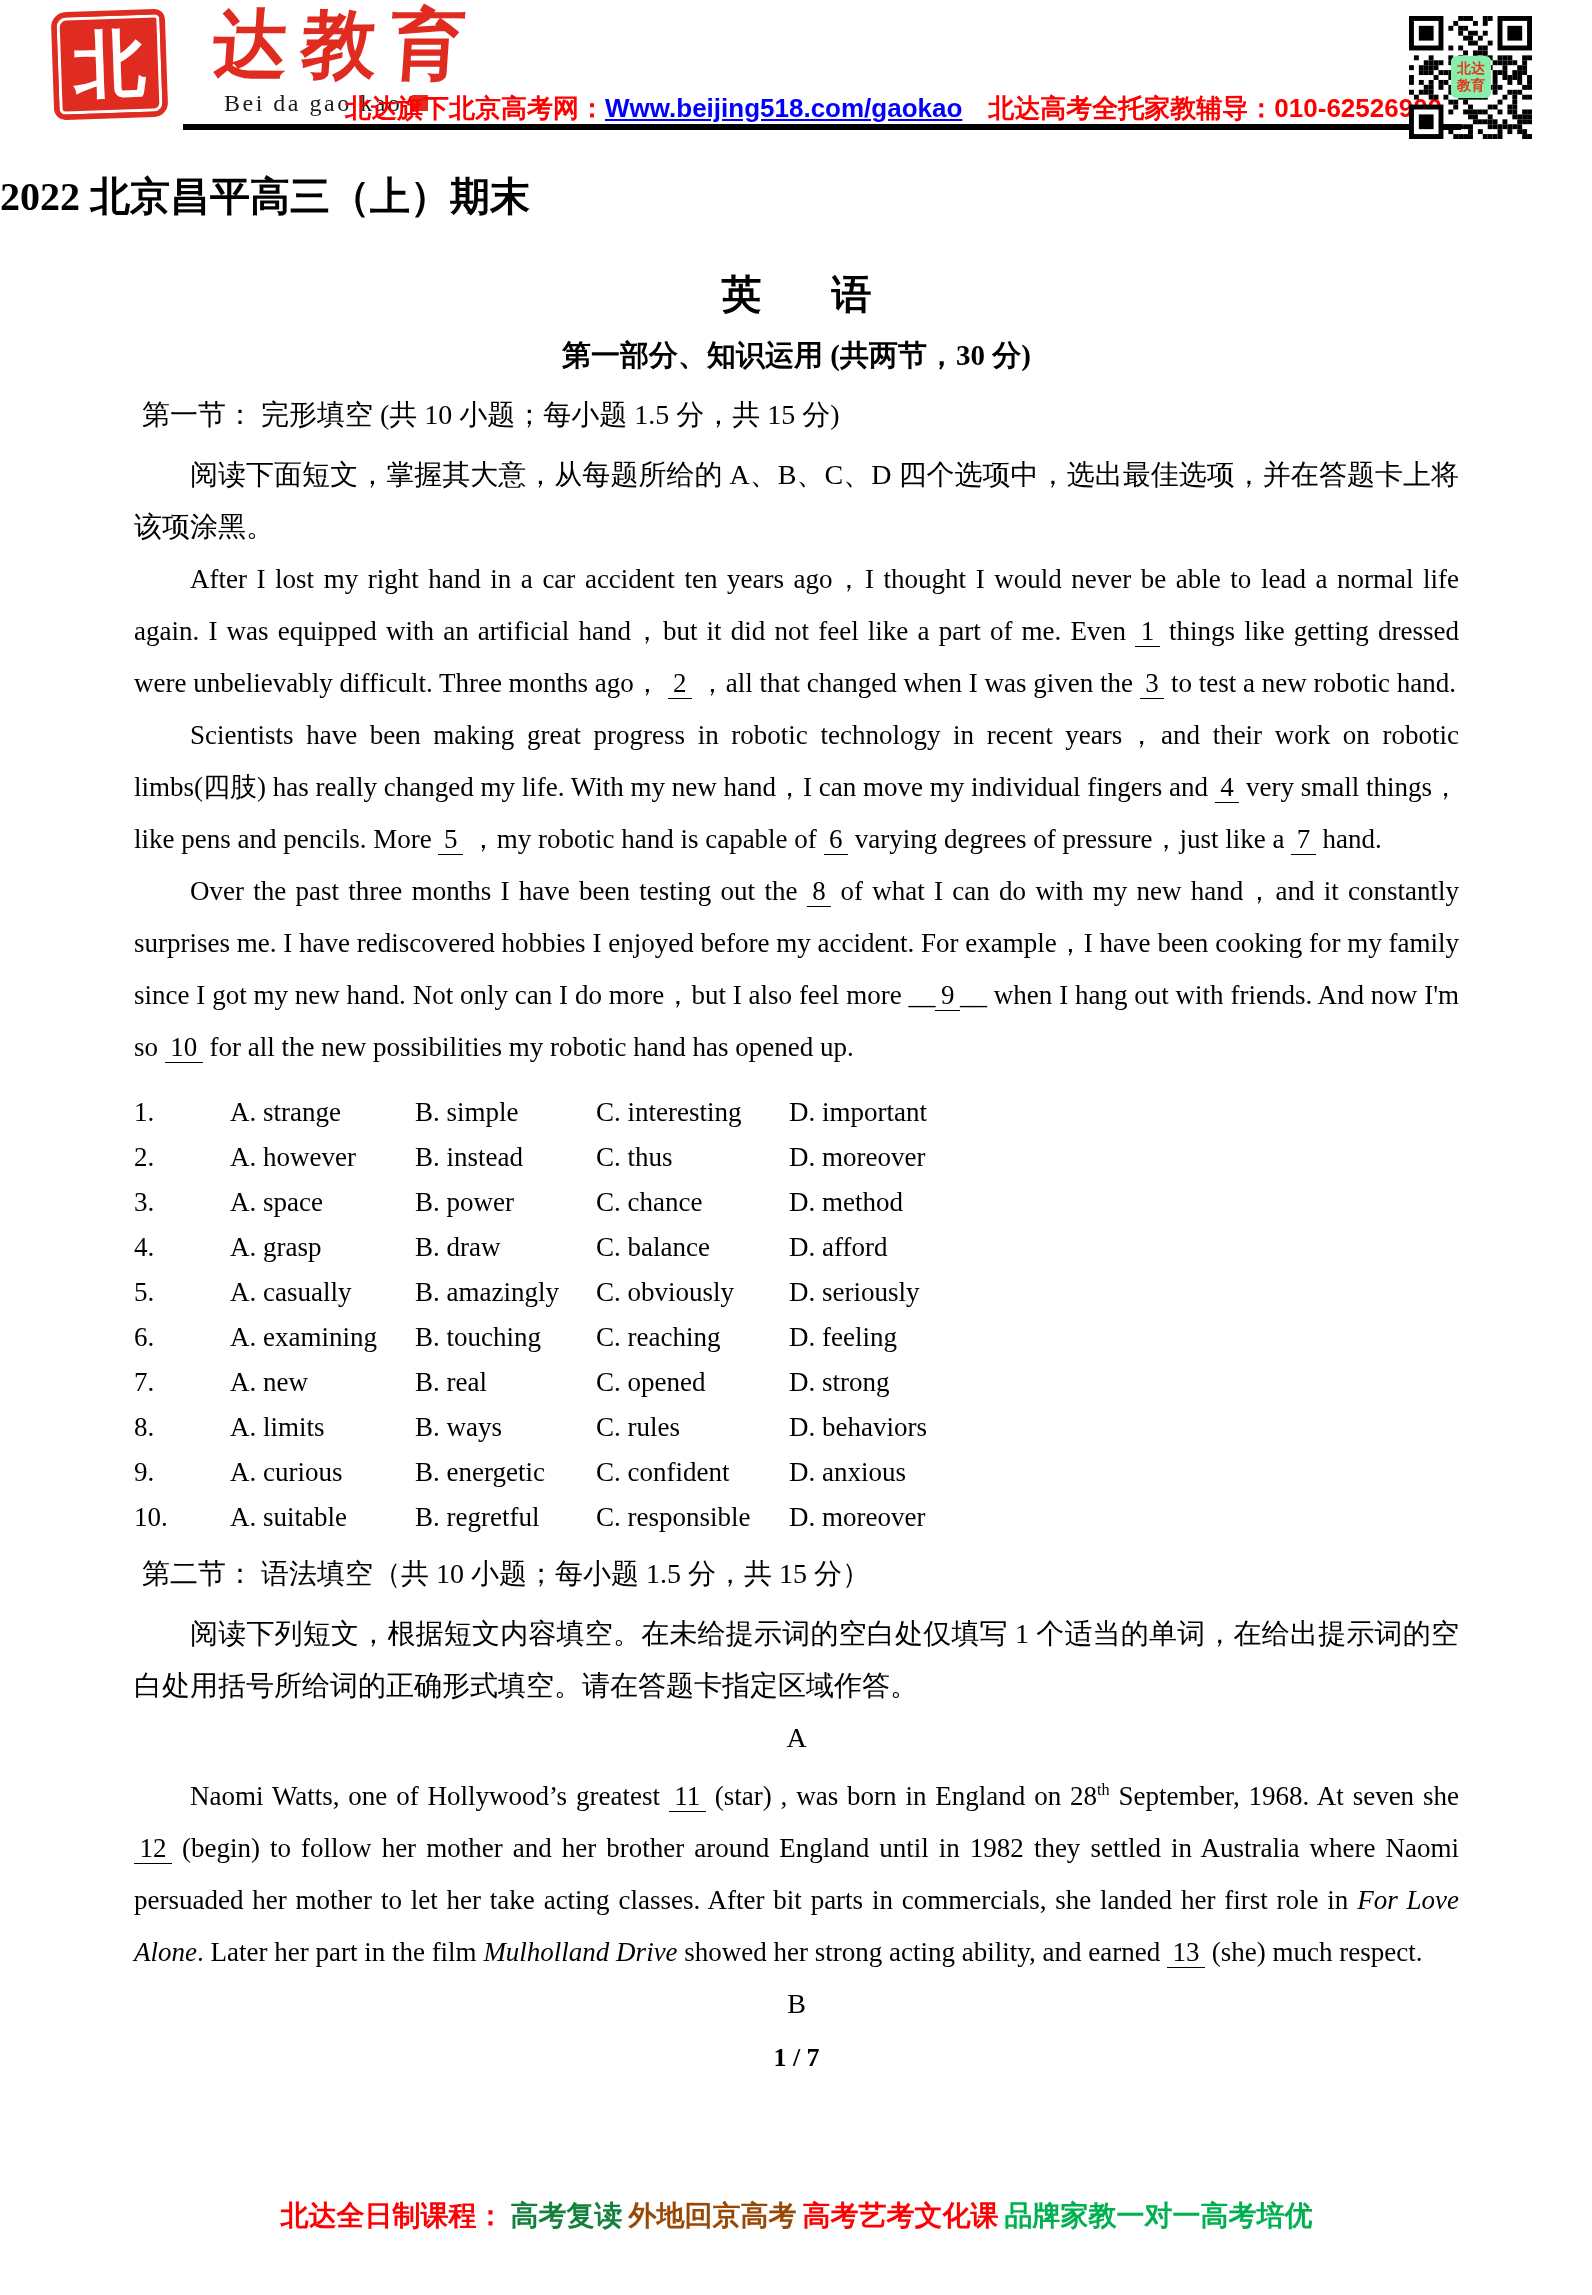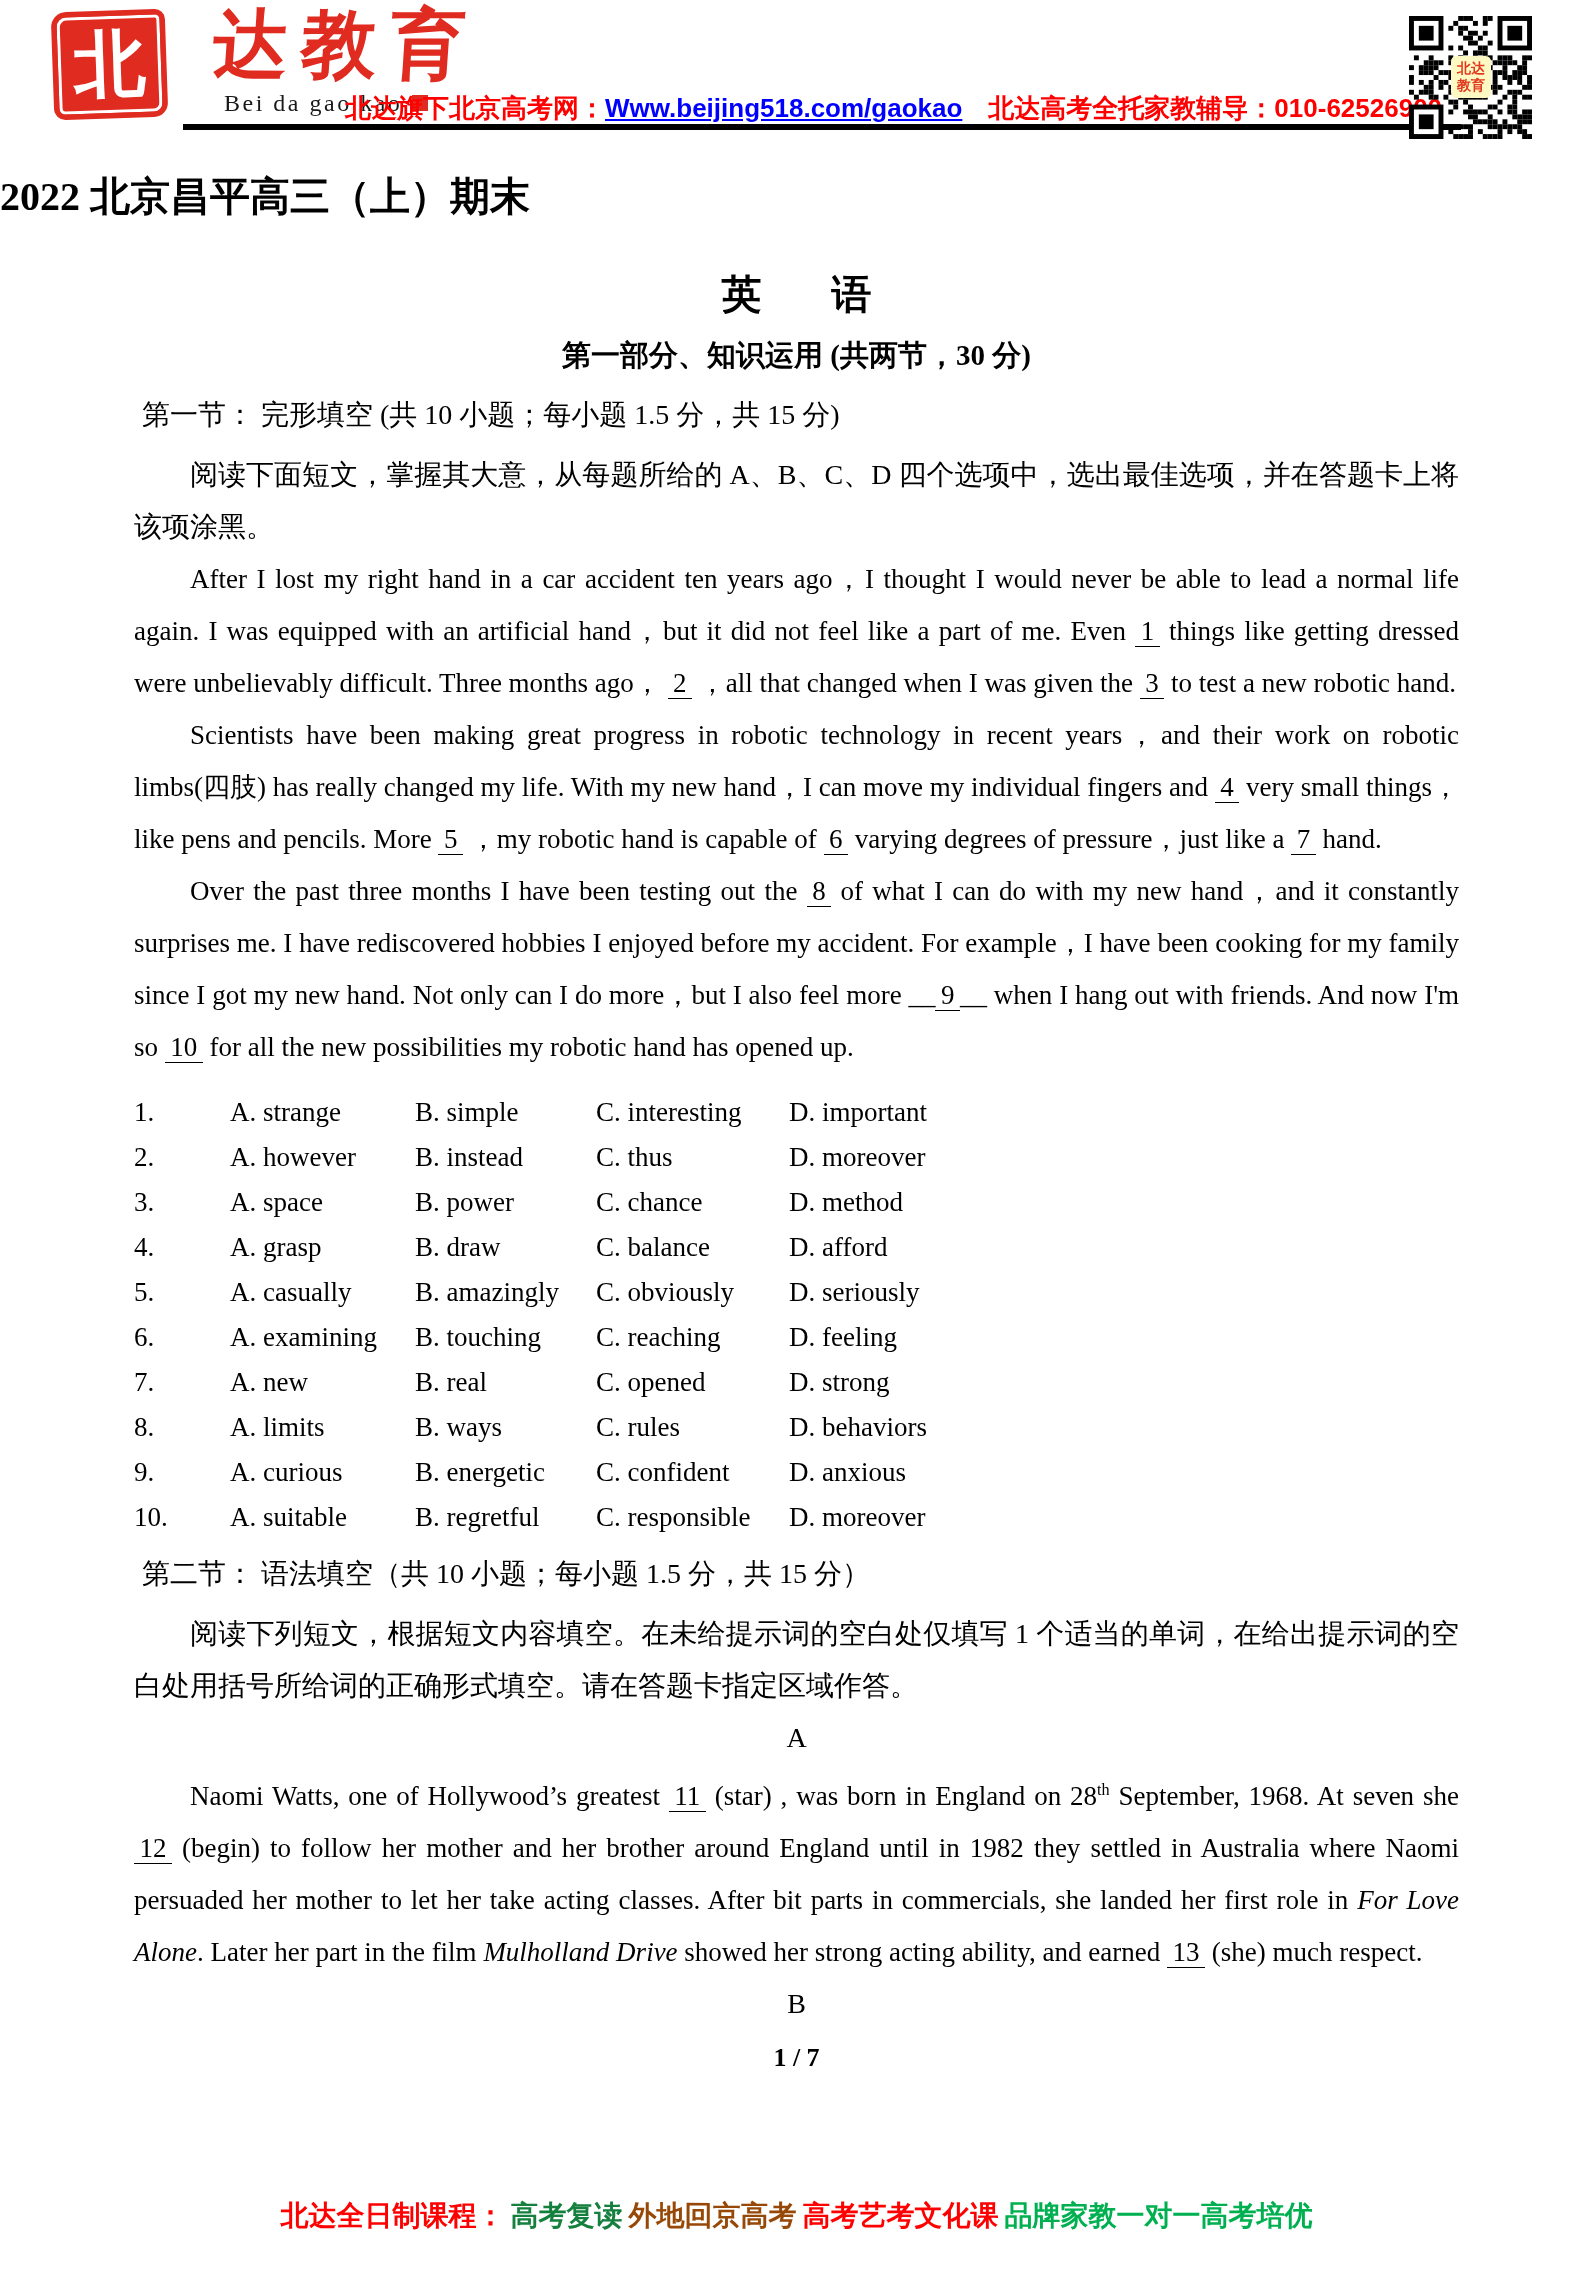--- a/index.html
+++ b/index.html
@@ -16,21 +16,21 @@
          letter-spacing:13.5px;line-height:80px;transform:skewX(-4deg);}
   .tagline{position:absolute;left:224px;top:90px;font-size:24px;color:#1a1a1a;letter-spacing:2.5px;}
   .sq{display:inline-block;width:16px;height:16px;background:#e02b20;margin-left:9.8px;}
   .contact{position:absolute;left:345px;top:91px;font-size:26px;font-weight:bold;white-space:nowrap;
            font-family:"Liberation Sans",sans-serif;}
   .contact .red{color:#ff0000;}
   .contact a{color:#0000ff;text-decoration:underline;}
   .contact .tutor{margin-left:26px;}
   .rule{position:absolute;left:183px;top:124px;width:1278px;height:5.5px;background:#000;}
   .qr{position:absolute;left:1409px;top:16px;width:123px;height:123px;}
-  .qr-badge{position:absolute;left:42px;top:40px;width:40px;height:42px;background:#fef9c3;
+  .qr-badge{position:absolute;left:42px;top:40px;width:40px;height:42px;background:#86efac;
             border-radius:5.5px;display:flex;flex-direction:column;align-items:center;justify-content:center;}
   .qr-badge div{color:#e23a1e;font-size:14px;font-weight:bold;line-height:16.6px;
                 font-family:"Liberation Sans",sans-serif;}
 
   
   .content{margin:0 134px;}
   .title1{font-size:40px;font-weight:bold;text-align:left;margin-top:40px;line-height:50px;}
   .title2{font-size:40px;font-weight:bold;text-align:center;margin-top:48px;line-height:50px;white-space:pre;}
   p.zh{font-size:28px;line-height:52px;text-align:justify;margin:0;}
   p.en{font-size:27px;line-height:52px;text-align:justify;margin:0;}

